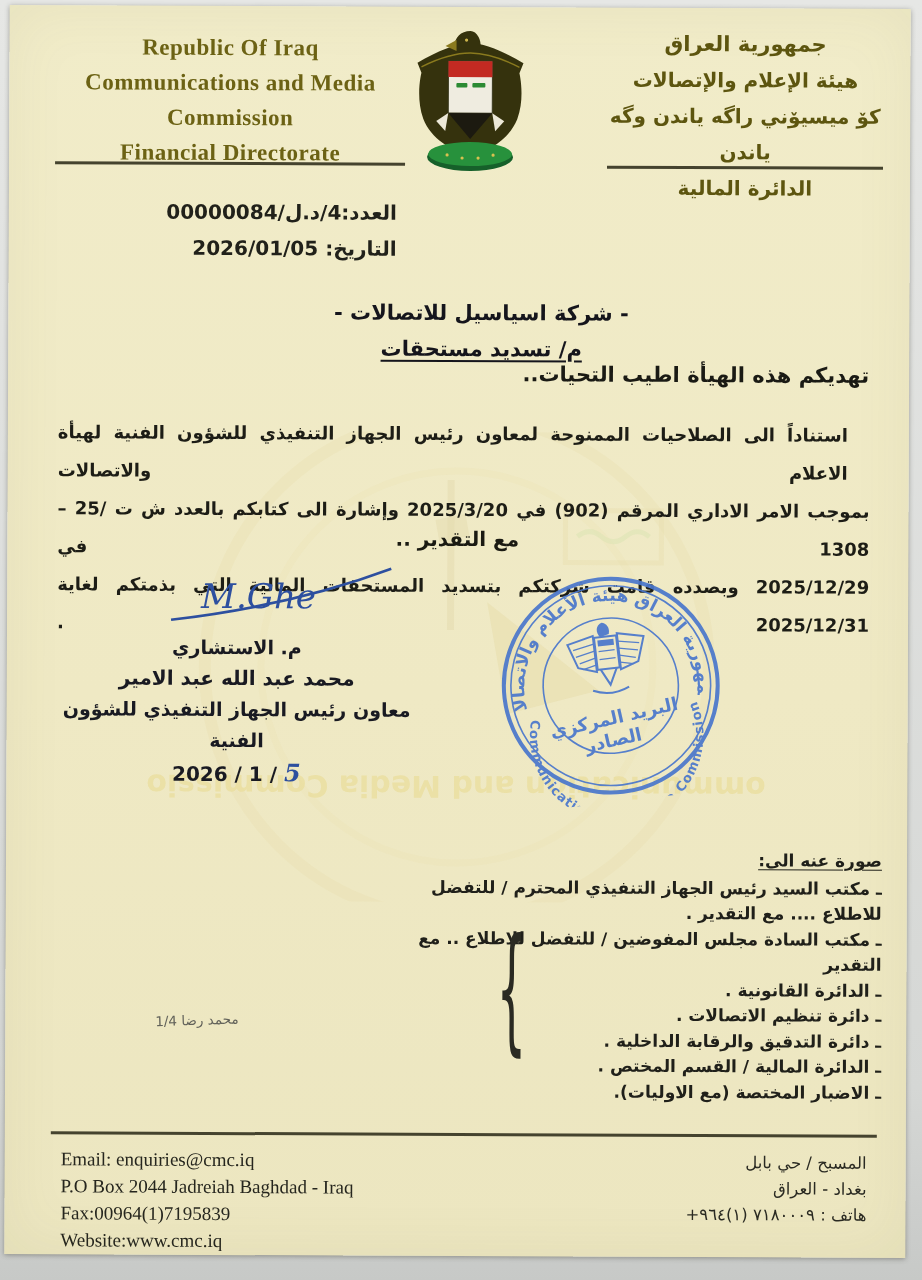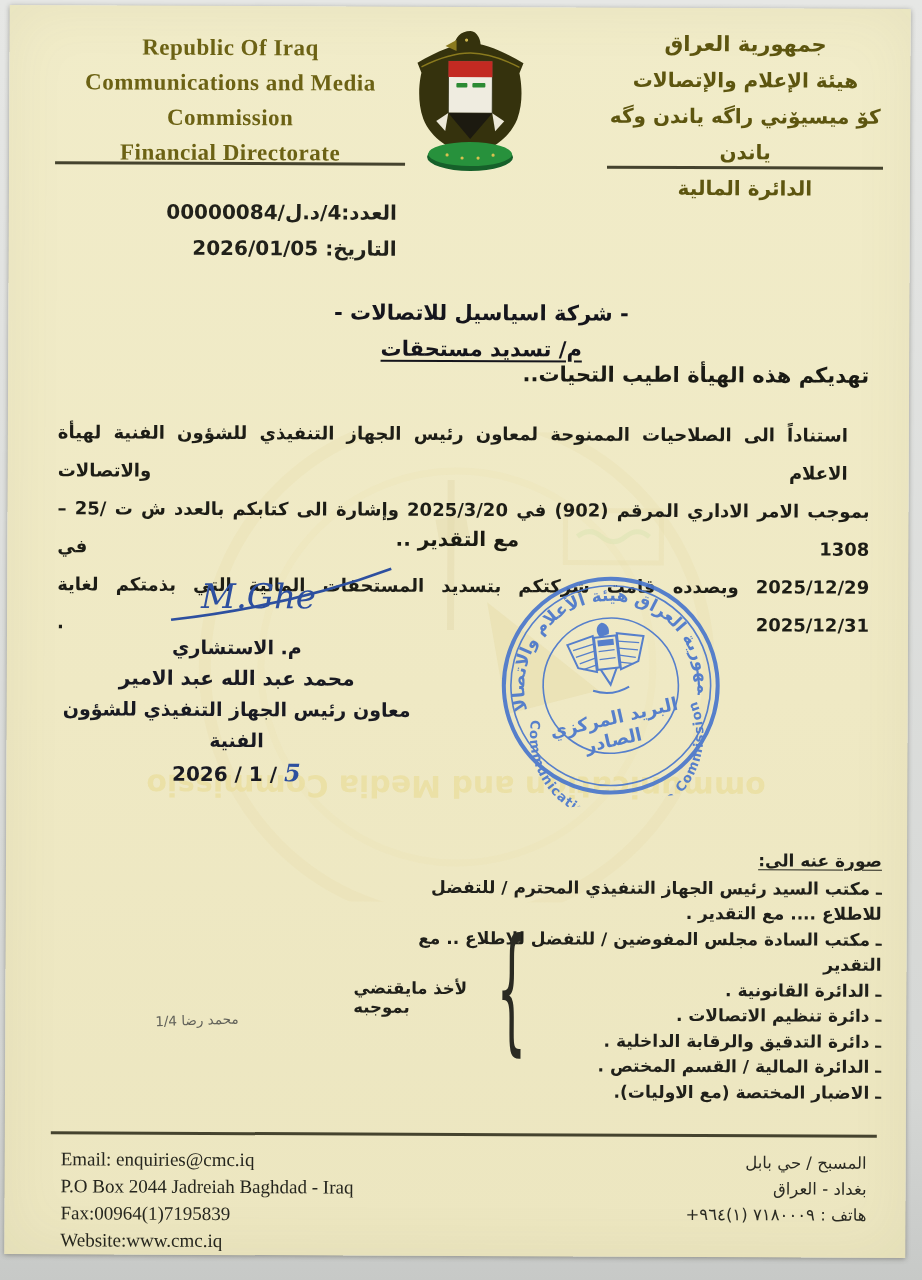--- a/index.html
+++ b/index.html
@@ -189,21 +189,20 @@
     <div>ـ مكتب السيد رئيس الجهاز التنفيذي المحترم / للتفضل للاطلاع .... مع التقدير .</div>
     <div>ـ مكتب السادة مجلس المفوضين / للتفضل للاطلاع .. مع التقدير</div>
     <div>ـ الدائرة القانونية .</div>
     <div>ـ دائرة تنظيم الاتصالات .</div>
     <div>ـ دائرة التدقيق والرقابة الداخلية .</div>
     <div>ـ الدائرة المالية / القسم المختص .</div>
     <div>ـ الاضبار المختصة (مع الاوليات).</div>
   </div>
 
   <div class="abs brace">{</div>
-  <div class="abs bracenote">لأخذ مايقتضي بموجبه</div>
 
   <div class="abs pencil">محمد رضا 1/4</div>
 
   <div class="abs rule footrule"></div>
   <div class="abs foot-en">
     <div>Email: enquiries@cmc.iq</div>
     <div>P.O Box 2044 Jadreiah Baghdad - Iraq</div>
     <div>Fax:00964(1)7195839</div>
     <div>Website:www.cmc.iq</div>
   </div>

